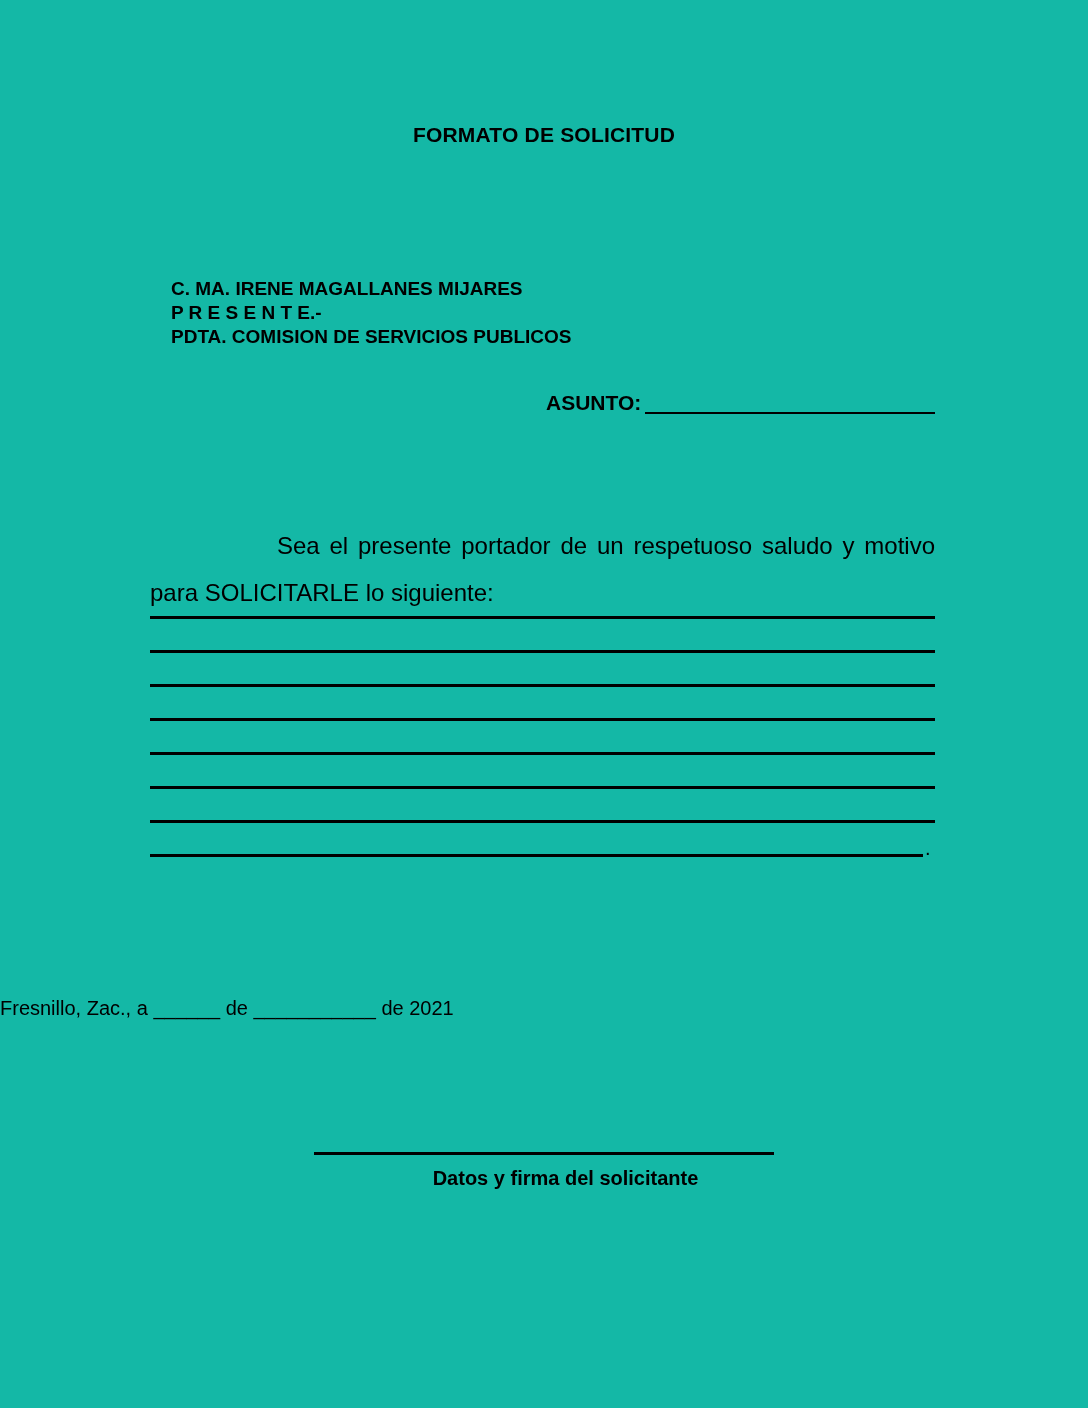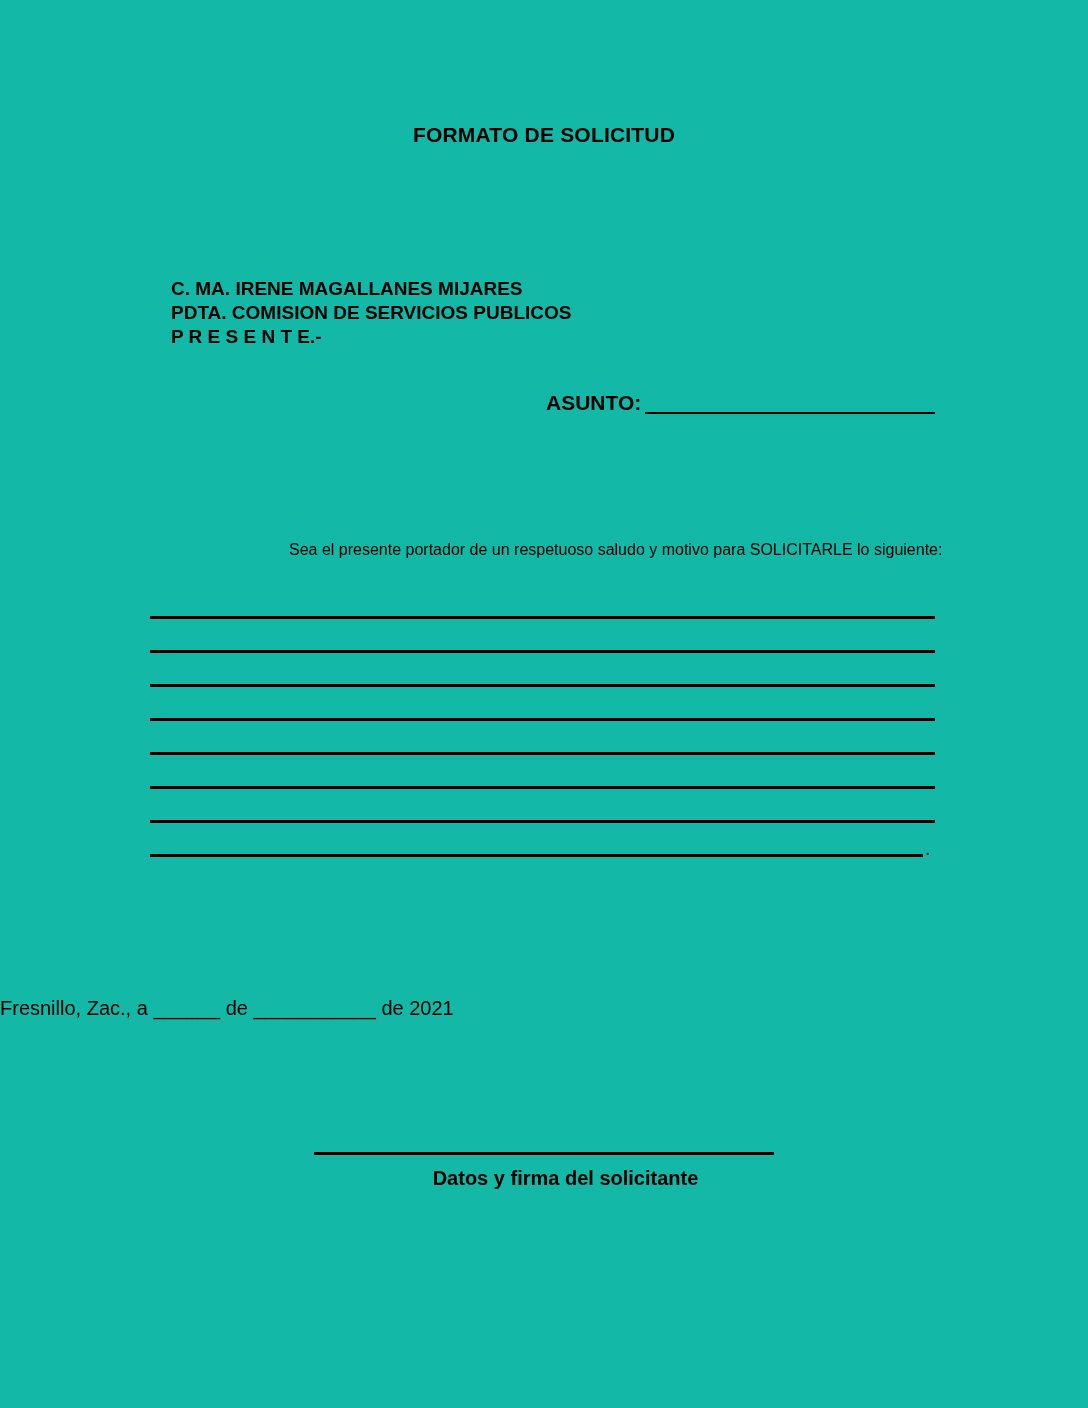--- a/index.html
+++ b/index.html
@@ -63,23 +63,23 @@
     border-bottom: 2px solid #000;
     height: 20px;
   }
 
   
   .body-par {
     position: absolute;
     top: 522px;
     left: 150px;
     width: 785px;
-    margin: 12px;
-    font-size: 16px;
-    line-height: 32px;
+    margin: 0;
+    font-size: 24px;
+    line-height: 47px;
     text-align: justify;
     text-indent: 127px;
   }
 
   
   .write-lines {
     position: absolute;
     top: 585px;
     left: 150px;
     right: 153px;
@@ -142,22 +142,22 @@
 <body>
 
 <div class="page">
 
   <header class="doc-title">
     <div>FORMATO DE SOLICITUD</div>
   </header>
 
   <section class="addressee">
     <div>C. MA. IRENE MAGALLANES MIJARES</div>
+    <div>P R E S E N T E.-</div>
     <div>PDTA. COMISION DE SERVICIOS PUBLICOS</div>
-    <div>P R E S E N T E.-</div>
   </section>
 
   <div class="asunto-row">
     <span class="asunto-label">ASUNTO:</span>
     <span class="asunto-line"></span>
   </div>
 
   <p class="body-par">Sea el presente portador de un respetuoso saludo y motivo para SOLICITARLE lo siguiente:</p>
 
   <div class="write-lines">

